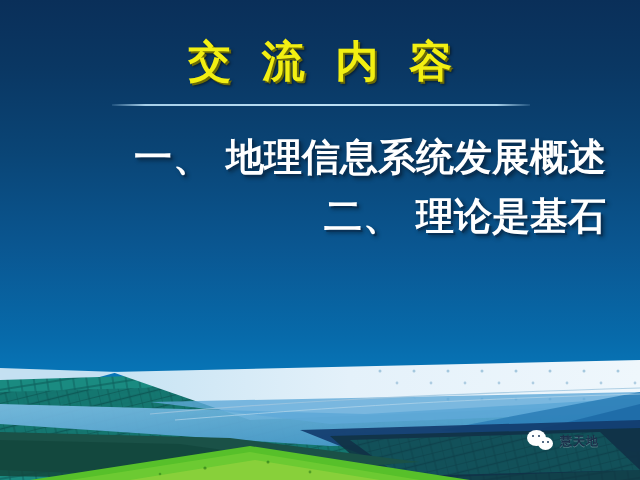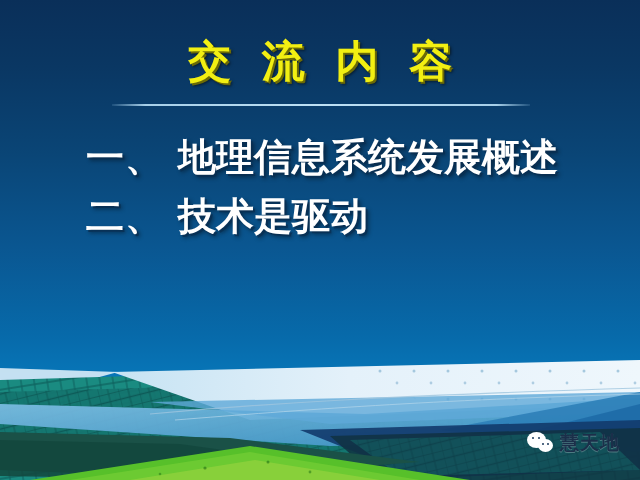--- a/index.html
+++ b/index.html
@@ -51,20 +51,21 @@
        rgba(190,225,245,1) 50%,
        rgba(175,215,240,.95) 92%,
        rgba(140,190,225,.15) 100%);
   }
 
   
   #agenda{
     position:absolute;
     left:86px;top:128px;
     width:520px;
+    text-align:right;
   }
   .agenda-line{
     color:#ffffff;
     font-size:38px;
     font-weight:bold;
     line-height:59px;
     white-space:nowrap;
     text-shadow:
        2px 2px 0 rgba(10,45,80,.75),
        3px 3px 4px rgba(0,0,0,.45);
@@ -82,21 +83,21 @@
   #wechat-icon{position:relative;width:27px;height:22px;flex:none;}
   #wechat-icon .bub{
     position:absolute;border-radius:50%;
     background:#ffffff;
   }
   #wechat-icon .bub.big{width:19px;height:16px;left:0;top:0;}
   #wechat-icon .bub.small{width:15px;height:13px;left:11px;top:7px;}
   #wechat-icon .eye{position:absolute;width:2px;height:2px;border-radius:50%;background:#1b3a5c;}
   #wm-text{
     color:#1b2f4a;
-    font-size:19px;
+    font-size:12px;
     font-weight:bold;
     letter-spacing:1px;
     font-family:"Liberation Serif","DejaVu Serif",serif;
     text-shadow:0 1px 0 rgba(255,255,255,.25);
   }
 </style>
 </head>
 <body>
 
 <div id="slide">
@@ -174,21 +175,21 @@
   </div>
   <div id="title-rule"></div>
 
   <div id="agenda">
 
     <div class="agenda-line">
       <span class="agenda-num">一、</span><span class="agenda-gap"></span><span class="agenda-label">地理信息系统发展概述</span>
     </div>
 
     <div class="agenda-line">
-      <span class="agenda-num">二、</span><span class="agenda-gap"></span><span class="agenda-label">技术是驱动</span>
+      <span class="agenda-num">二、</span><span class="agenda-gap"></span><span class="agenda-label">理论是基石</span>
     </div>
 
 
 
   </div>
 
   <div id="watermark">
     <span id="wechat-icon">
       <span class="bub big"></span>
       <span class="eye" style="left:5px;top:5px;"></span>

